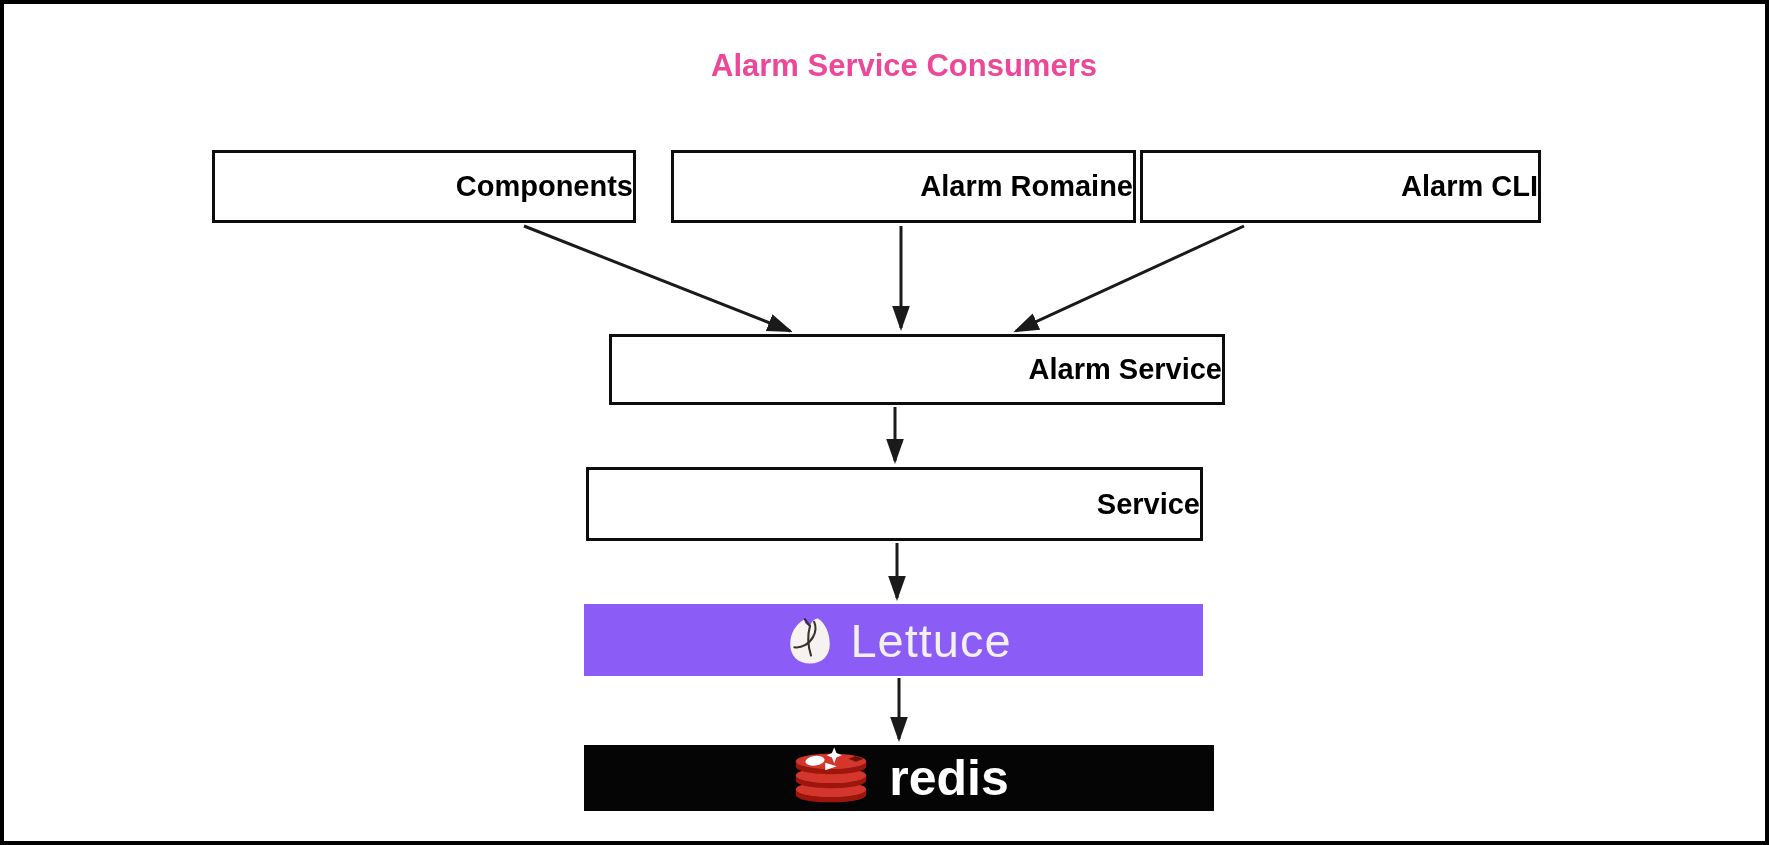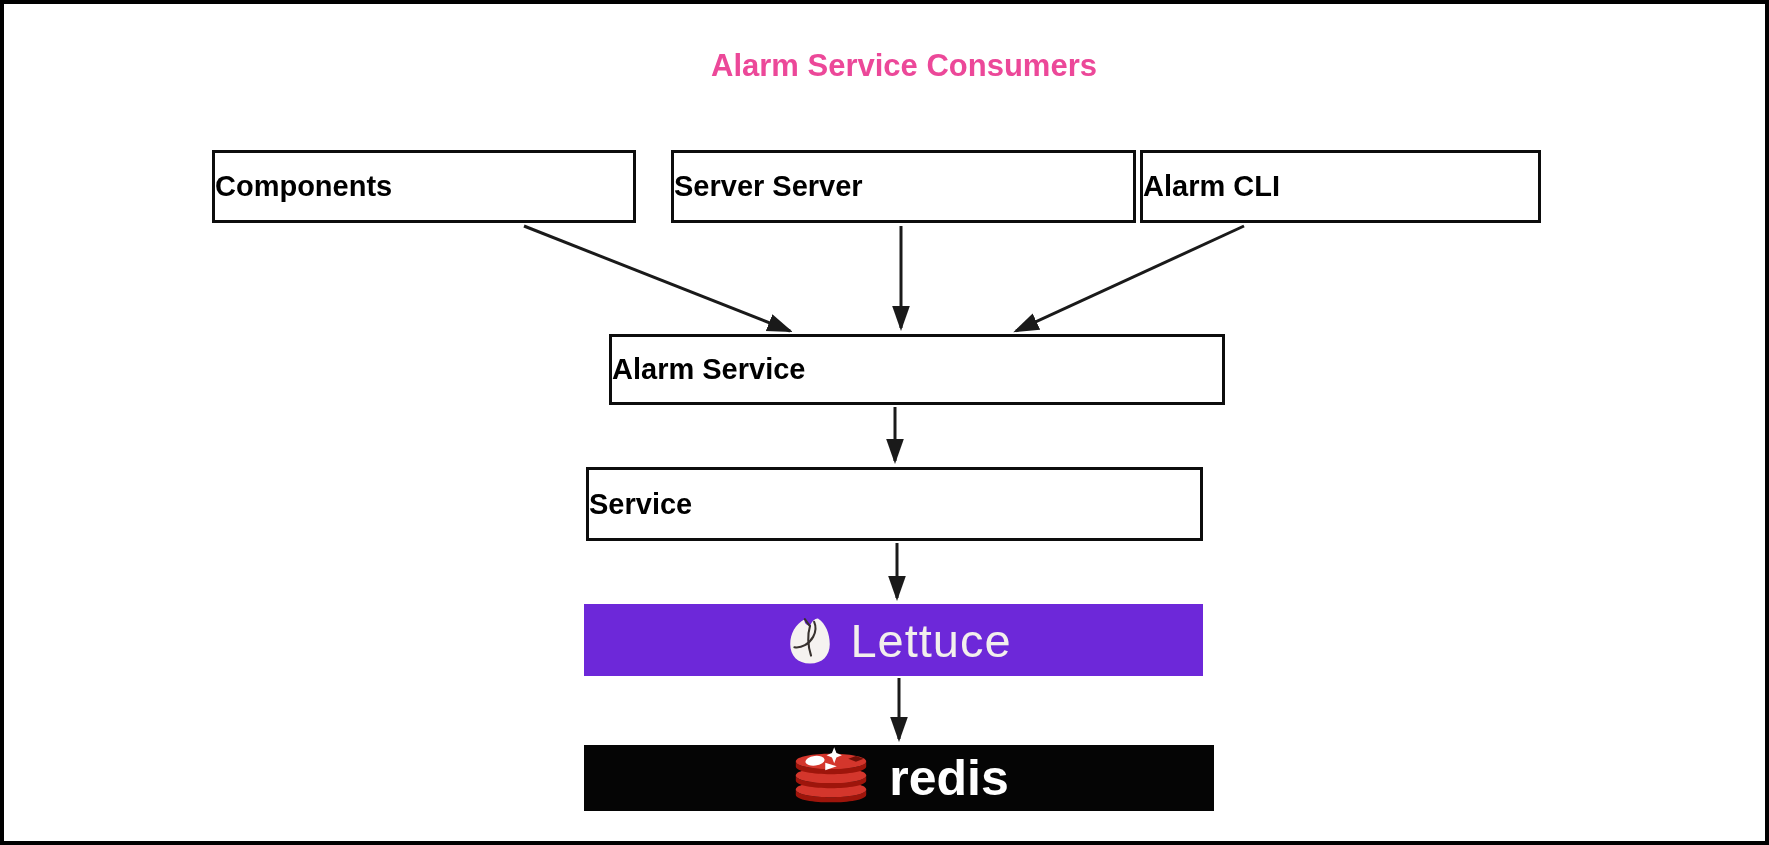--- a/index.html
+++ b/index.html
@@ -17,31 +17,31 @@
     left:900px;top:44px;
     transform:translateX(-50%);
     font-size:31px;font-weight:bold;color:#ec4899;
     white-space:nowrap;
   }
   .node{
     position:absolute;
     box-sizing:border-box;
     border:3px solid #0d0d0d;
     background:#ffffff;
-    display:flex;align-items:center;justify-content:flex-start;
+    display:flex;align-items:center;justify-content:flex-end;
     font-size:29px;font-weight:bold;color:#000;
   }
   .node-components{left:208px;top:146px;width:424px;height:73px;}
   .node-alarm-server{left:667px;top:146px;width:465px;height:73px;}
   .node-alarm-cli{left:1136px;top:146px;width:401px;height:73px;}
   .node-alarm-service{left:605px;top:330px;width:616px;height:71px;}
   .node-romaine{left:582px;top:463px;width:617px;height:74px;}
   .node-lettuce{
     left:580px;top:600px;width:619px;height:72px;
-    border:none;background:#6d28d9;
+    border:none;background:#8b5cf6;
     display:flex;align-items:center;justify-content:center;padding-left:8px;
   }
   .node-redis{
     left:580px;top:741px;width:630px;height:66px;
     border:none;background:#050505;
     display:flex;align-items:center;justify-content:center;
   }
   .lettuce-word{
     font-size:47px;font-weight:normal;color:#f2efec;
     letter-spacing:1px;margin-left:13px;
@@ -57,21 +57,21 @@
 <body>
 
 <div class="canvas">
 
   <div class="diagram-title">Alarm Service Consumers</div>
 
   <div class="node node-components">
     <span>Components</span>
   </div>
   <div class="node node-alarm-server">
-    <span>Server Server</span>
+    <span>Alarm Romaine</span>
   </div>
   <div class="node node-alarm-cli">
     <span>Alarm CLI</span>
   </div>
 
   <div class="node node-alarm-service">
     <span>Alarm Service</span>
   </div>
   <div class="node node-romaine">
     <span>Service</span>

